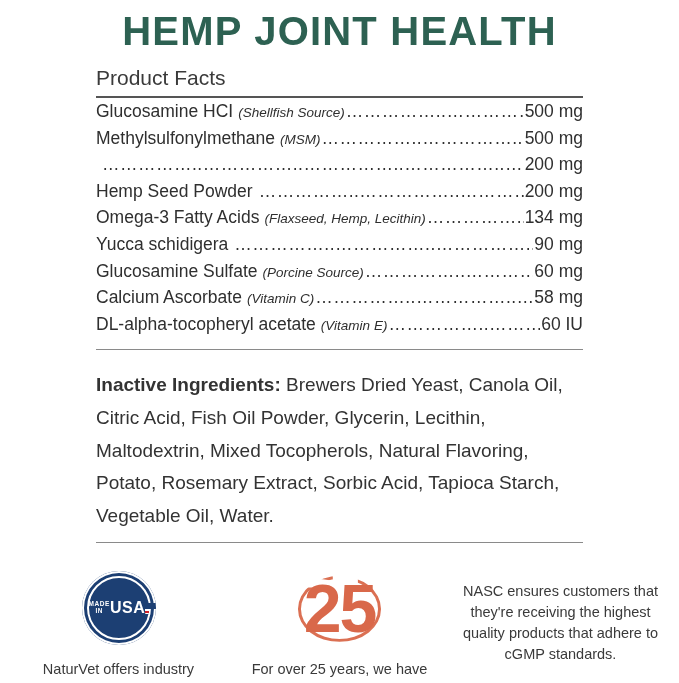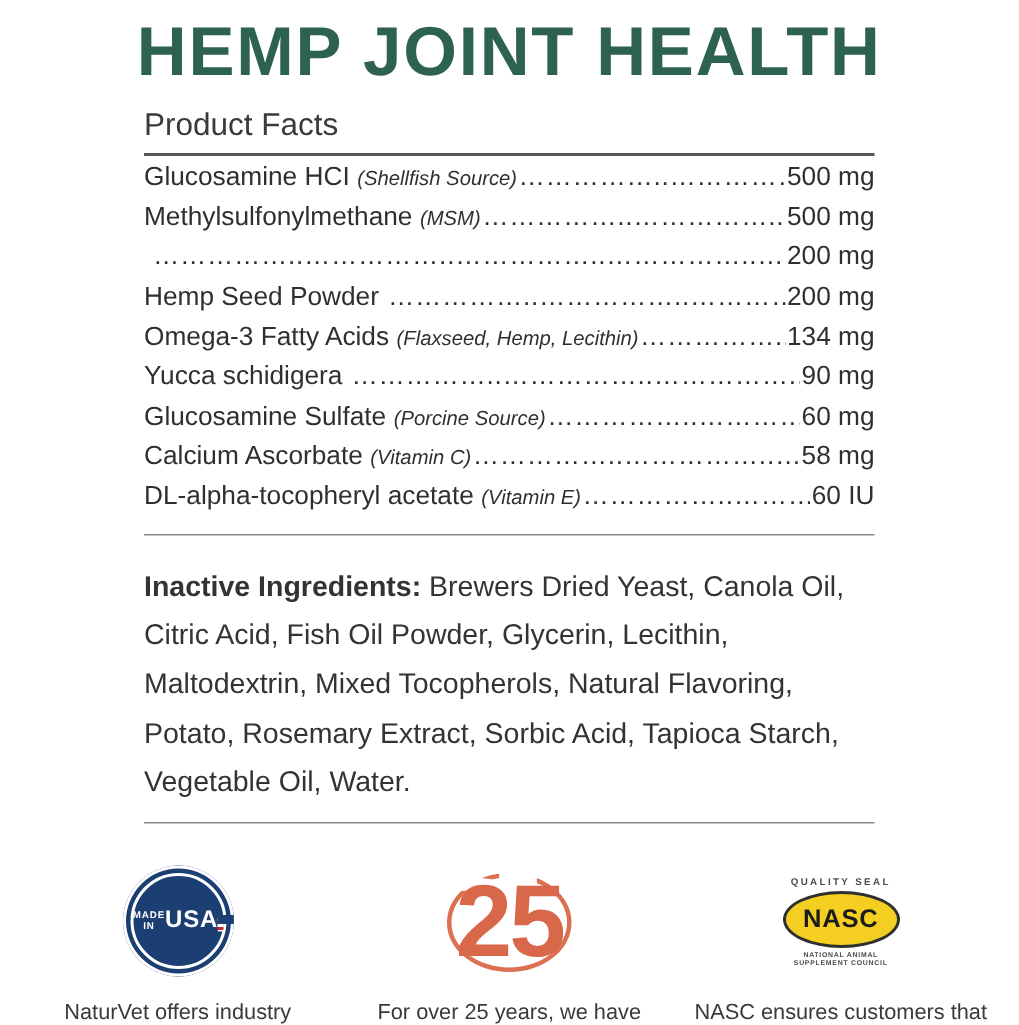--- a/index.html
+++ b/index.html
@@ -17,21 +17,21 @@
   .page {
     position: relative;
     width: 679px;
     height: 683px;
     box-sizing: border-box;
   }
 
   
   .title {
     text-align: center;
-    font-size: 46px;
+    font-size: 40px;
     font-weight: bold;
     letter-spacing: 1.2px;
     color: #2d6152;
     margin: 10px 0 0 0;
     padding: 0 20px;
     line-height: 1.05;
   }
 
   
   .facts {
@@ -348,26 +348,17 @@
     </div>
 
     <div class="badge-col">
       <div class="badge-art">
         <div class="mark25">25</div>
       </div>
       <div class="badge-caption">For over 25 years, we have been manufacturing products to ensure the superior quality of life pets deserve.</div>
     </div>
 
     <div class="badge-col">
-      <div class="badge-art">
-        <div class="nasc">
-          <div class="nasc-top">QUALITY SEAL</div>
-          <div class="nasc-oval">
-            <span class="nasc-word">NASC</span>
-          </div>
-          <div class="nasc-bottom">NATIONAL ANIMAL SUPPLEMENT COUNCIL</div>
-        </div>
-      </div>
       <div class="badge-caption">NASC ensures customers that they're receiving the highest quality products that adhere to cGMP standards.</div>
     </div>
 
   </div>
 </div>
 
 </body></html>

